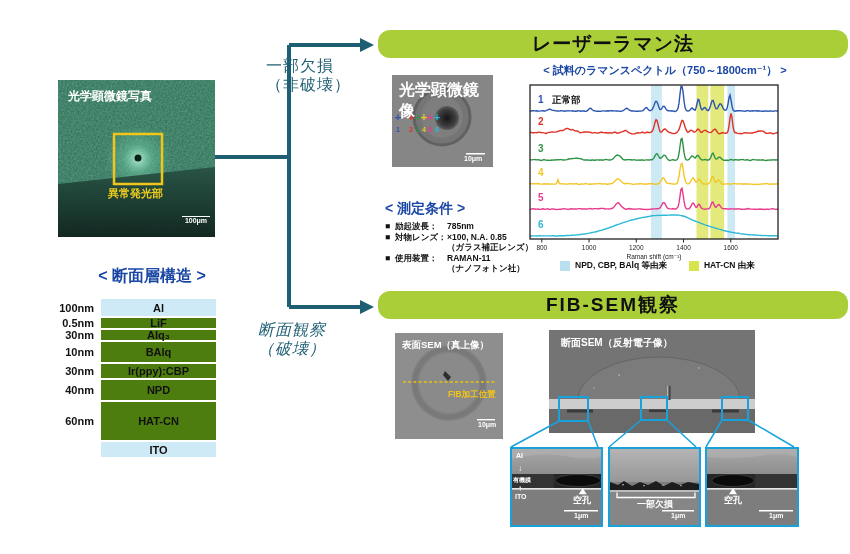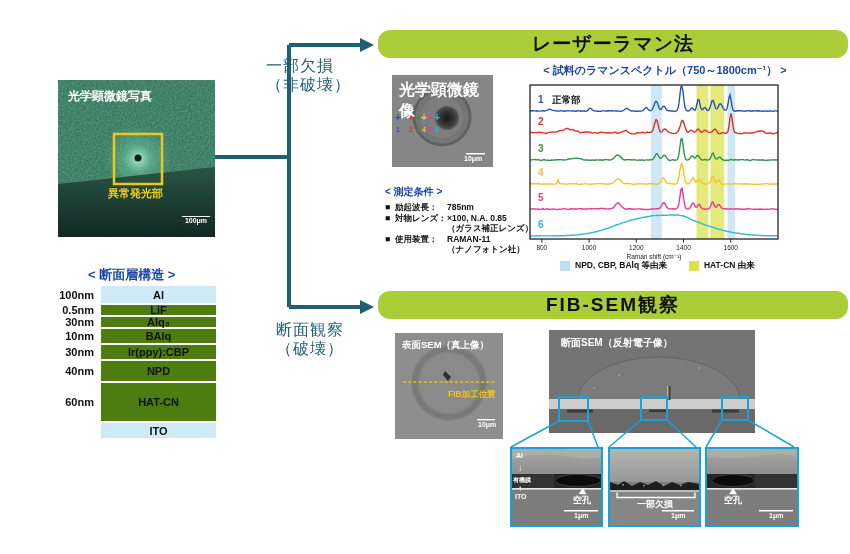--- a/index.html
+++ b/index.html
@@ -63,35 +63,35 @@
       <polygon points="0,104 157,87 157,157 0,157" fill="url(#darkg)" opacity="0.93"></polygon>
       <circle cx="80" cy="78" r="3.5" fill="#07201a"></circle>
       <rect x="56" y="54" width="48" height="50" fill="none" stroke="#f2c51d" stroke-width="2.5"></rect>
     </svg>
     <div class="abs white b" style="left:10px;top:8px;font-size:12px;">光学顕微鏡写真</div>
     <div class="abs b" style="left:50px;top:106px;font-size:11px;color:#f2cd1c;">異常発光部</div>
     <div class="abs scalebar" style="left:124px;top:136px;width:28px;">100μm</div>
   </div>
 
   <div class="abs" style="left:48px;top:266px;width:168px;">
-    <div class="blue-title" style="font-size:13px;text-align:left;padding-left:40px;margin-bottom:2px;">&lt; 断面層構造 &gt;</div>
+    <div class="blue-title" style="font-size:16px;text-align:center;padding-left:40px;margin-bottom:12px;">&lt; 断面層構造 &gt;</div>
     <div id="layer-rows">
         <div class="ltable-row" style="height: 17px;">
           <div class="ltable-th">100nm</div>
           <div class="ltable-cell cell-electrode">Al</div>
         </div>
         <div class="ltable-row" style="height: 10px;">
           <div class="ltable-th">0.5nm</div>
           <div class="ltable-cell cell-organic">LiF</div>
         </div>
         <div class="ltable-row" style="height: 10px;">
           <div class="ltable-th">30nm</div>
           <div class="ltable-cell cell-organic">Alq₃</div>
         </div>
-        <div class="ltable-row" style="height: 14px; justify-content: center;">
+        <div class="ltable-row" style="height: 20px; justify-content: center;">
           <div class="ltable-th">10nm</div>
           <div class="ltable-cell cell-organic">BAlq</div>
         </div>
         <div class="ltable-row" style="height: 14px;">
           <div class="ltable-th">30nm</div>
           <div class="ltable-cell cell-organic">Ir(ppy):CBP</div>
         </div>
         <div class="ltable-row" style="height: 20px;">
           <div class="ltable-th">40nm</div>
           <div class="ltable-cell cell-organic">NPD</div>
@@ -104,21 +104,21 @@
           <div class="ltable-th"></div>
           <div class="ltable-cell cell-electrode">ITO</div>
         </div>
       </div>
   </div>
 
   <div class="abs teal-label" style="left:266px;top:56px;">
     <div>一部欠損</div>
     <div>（非破壊）</div>
   </div>
-  <div class="abs teal-label" style="left:258px;top:320px;width:104px;text-align:center;">
+  <div class="abs teal-label" style="left:258px;top:320px;width:104px;font-style:italic;">
     <div>断面観察</div>
     <div>（破壊）</div>
   </div>
 
   <div class="abs hdr" style="left:378px;top:30px;width:470px;height:28px;">レーザーラマン法</div>
 
   <div class="abs" style="left:392px;top:75px;width:101px;height:92px;">
     <svg width="101" height="92" id="micro-svg">
       <defs>
         <radialGradient id="core" cx="50%" cy="50%" r="50%">
@@ -145,21 +145,21 @@
           <text x="38" y="57" text-anchor="middle" fill="#ea3a8e" font-size="7" font-weight="bold">5</text>
           <text x="45" y="46" text-anchor="middle" fill="#2cb9d8" font-size="11" font-weight="bold">+</text>
           <text x="45" y="57" text-anchor="middle" fill="#2cb9d8" font-size="7" font-weight="bold">6</text>
         </g>
     </svg>
     <div class="abs white b" style="left:7px;top:5px;font-size:16px;">光学顕微鏡像</div>
     <div class="abs white b" style="left:72px;top:80px;font-size:7px;">10μm</div>
   </div>
 
   <div class="abs" style="left:385px;top:185px;width:155px;">
-    <div class="blue-title" style="font-size:10px;margin-bottom:3px;">&lt; 測定条件 &gt;</div>
+    <div class="blue-title" style="font-size:14px;margin-bottom:3px;margin-top:15px;">&lt; 測定条件 &gt;</div>
     <div id="cond-rows">
         <div class="cond-row">
           <span class="cond-b">■</span>
           <span class="cond-l">励起波長：</span>
           <span class="cond-v">785nm</span>
         </div>
         <div class="cond-row">
           <span class="cond-b">■</span>
           <span class="cond-l">対物レンズ：</span>
           <span class="cond-v">×100, N.A. 0.85<br>（ガラス補正レンズ）</span>

